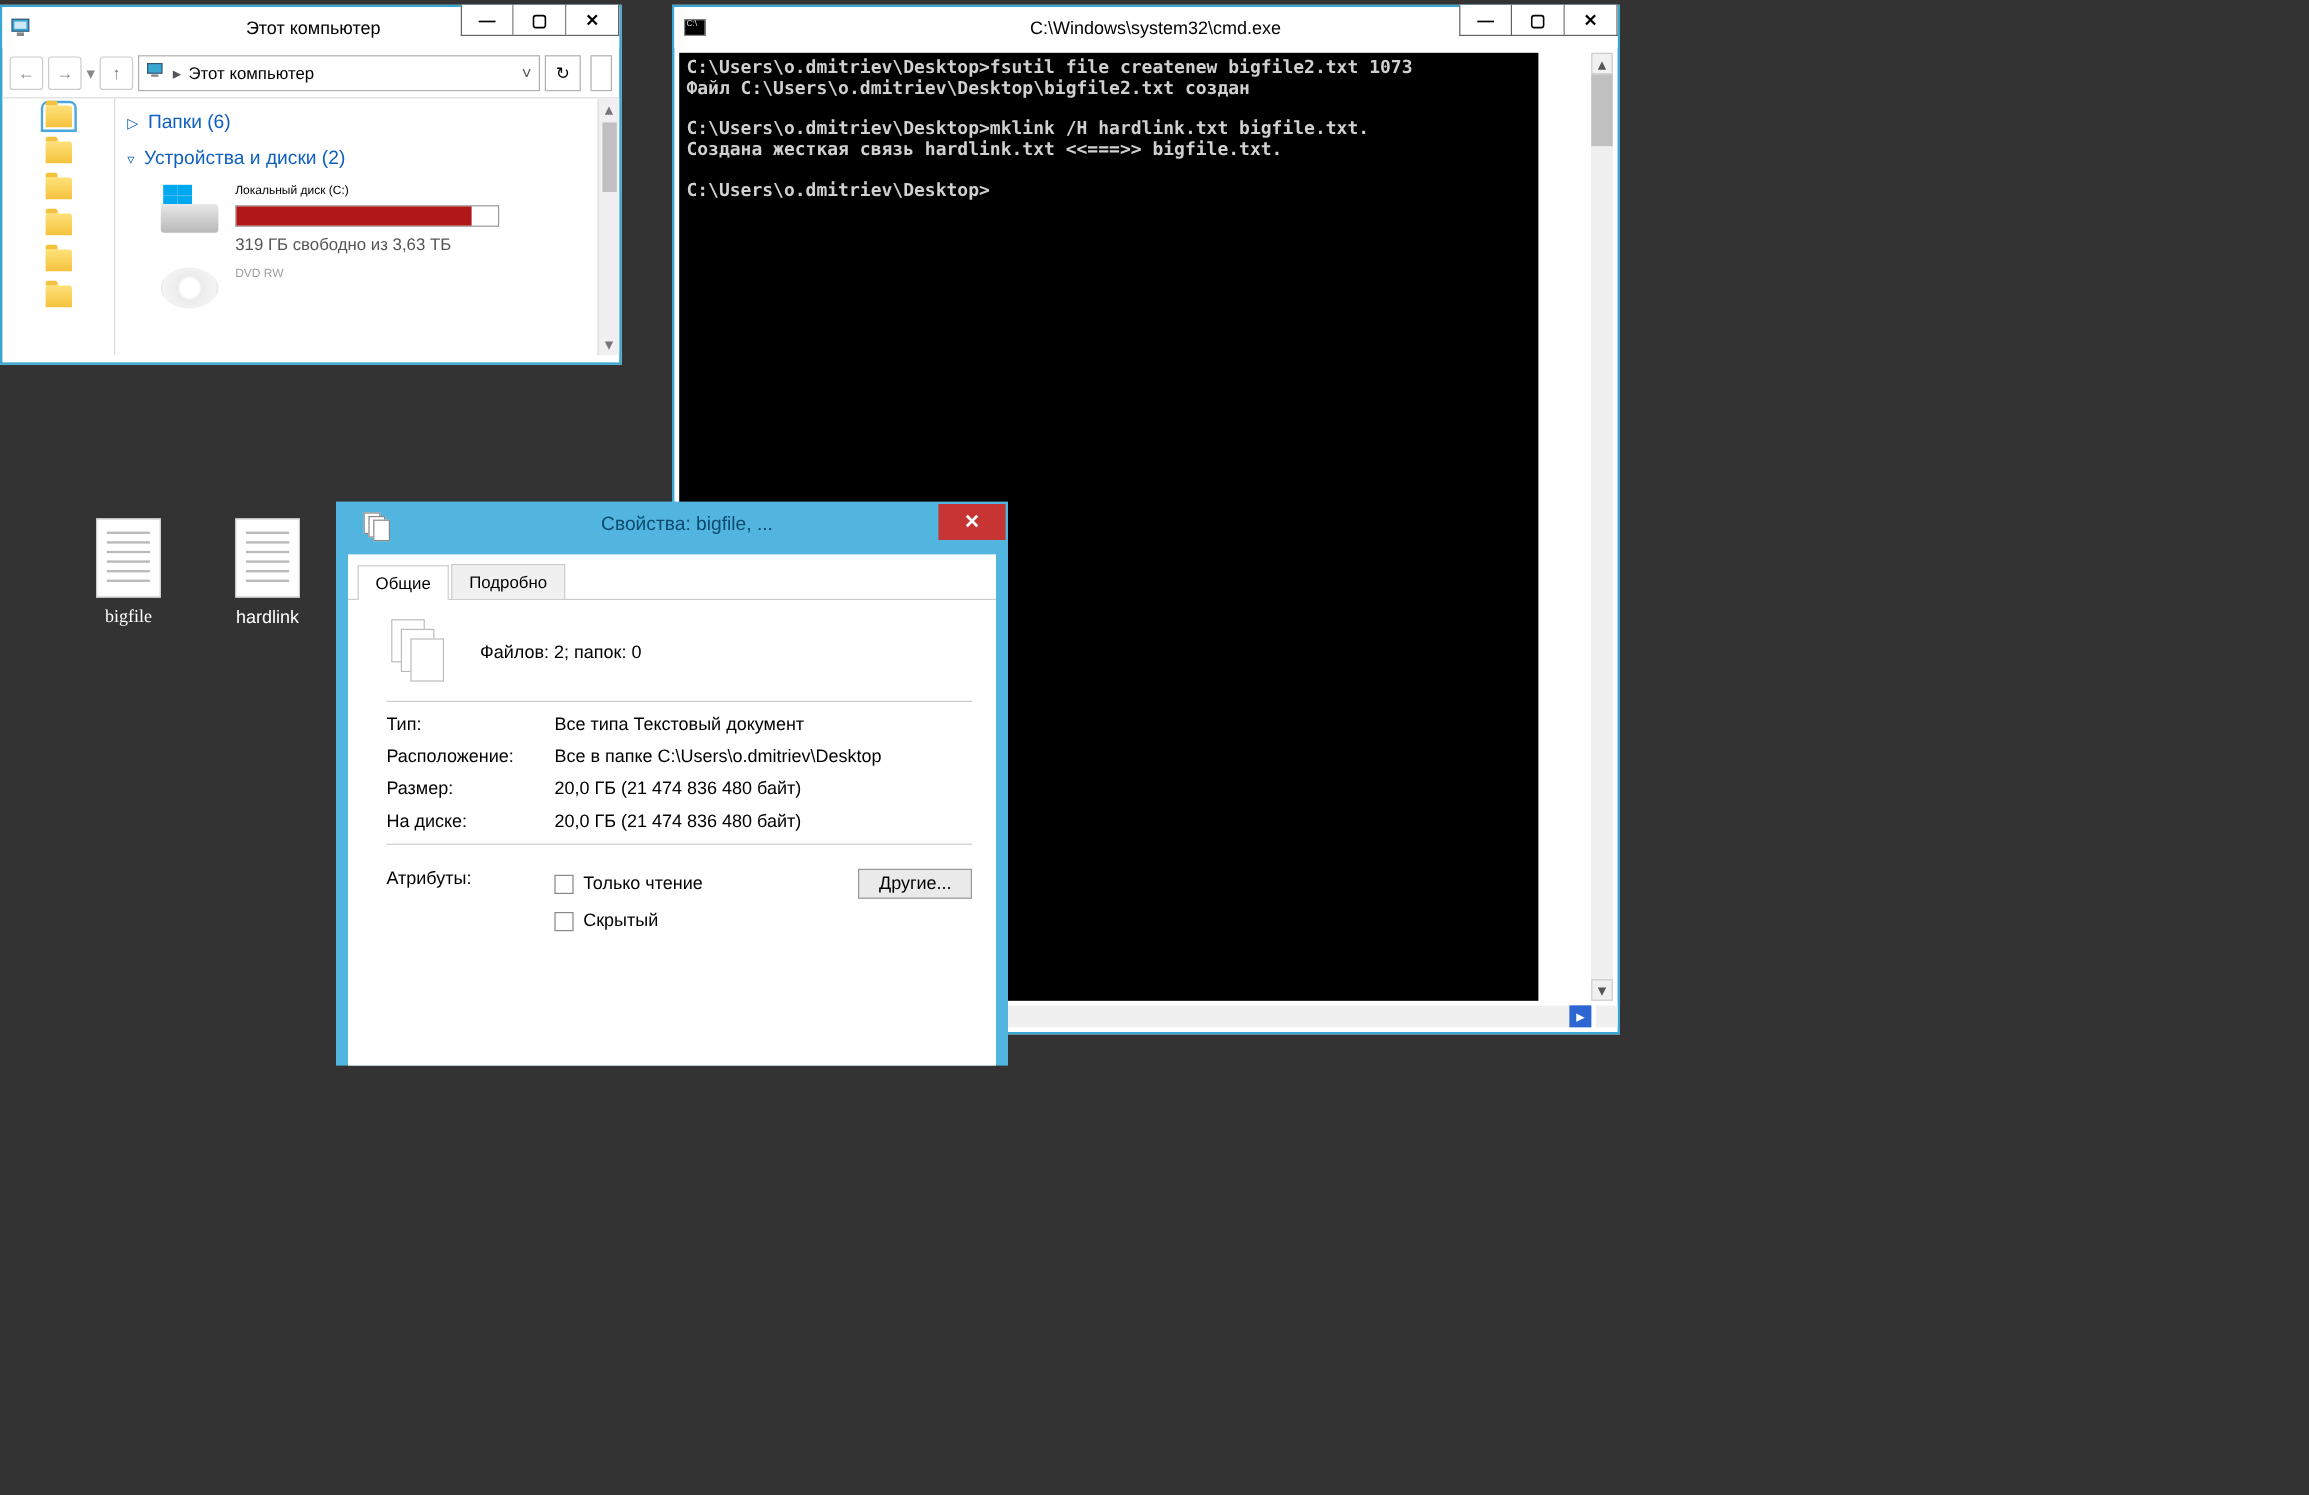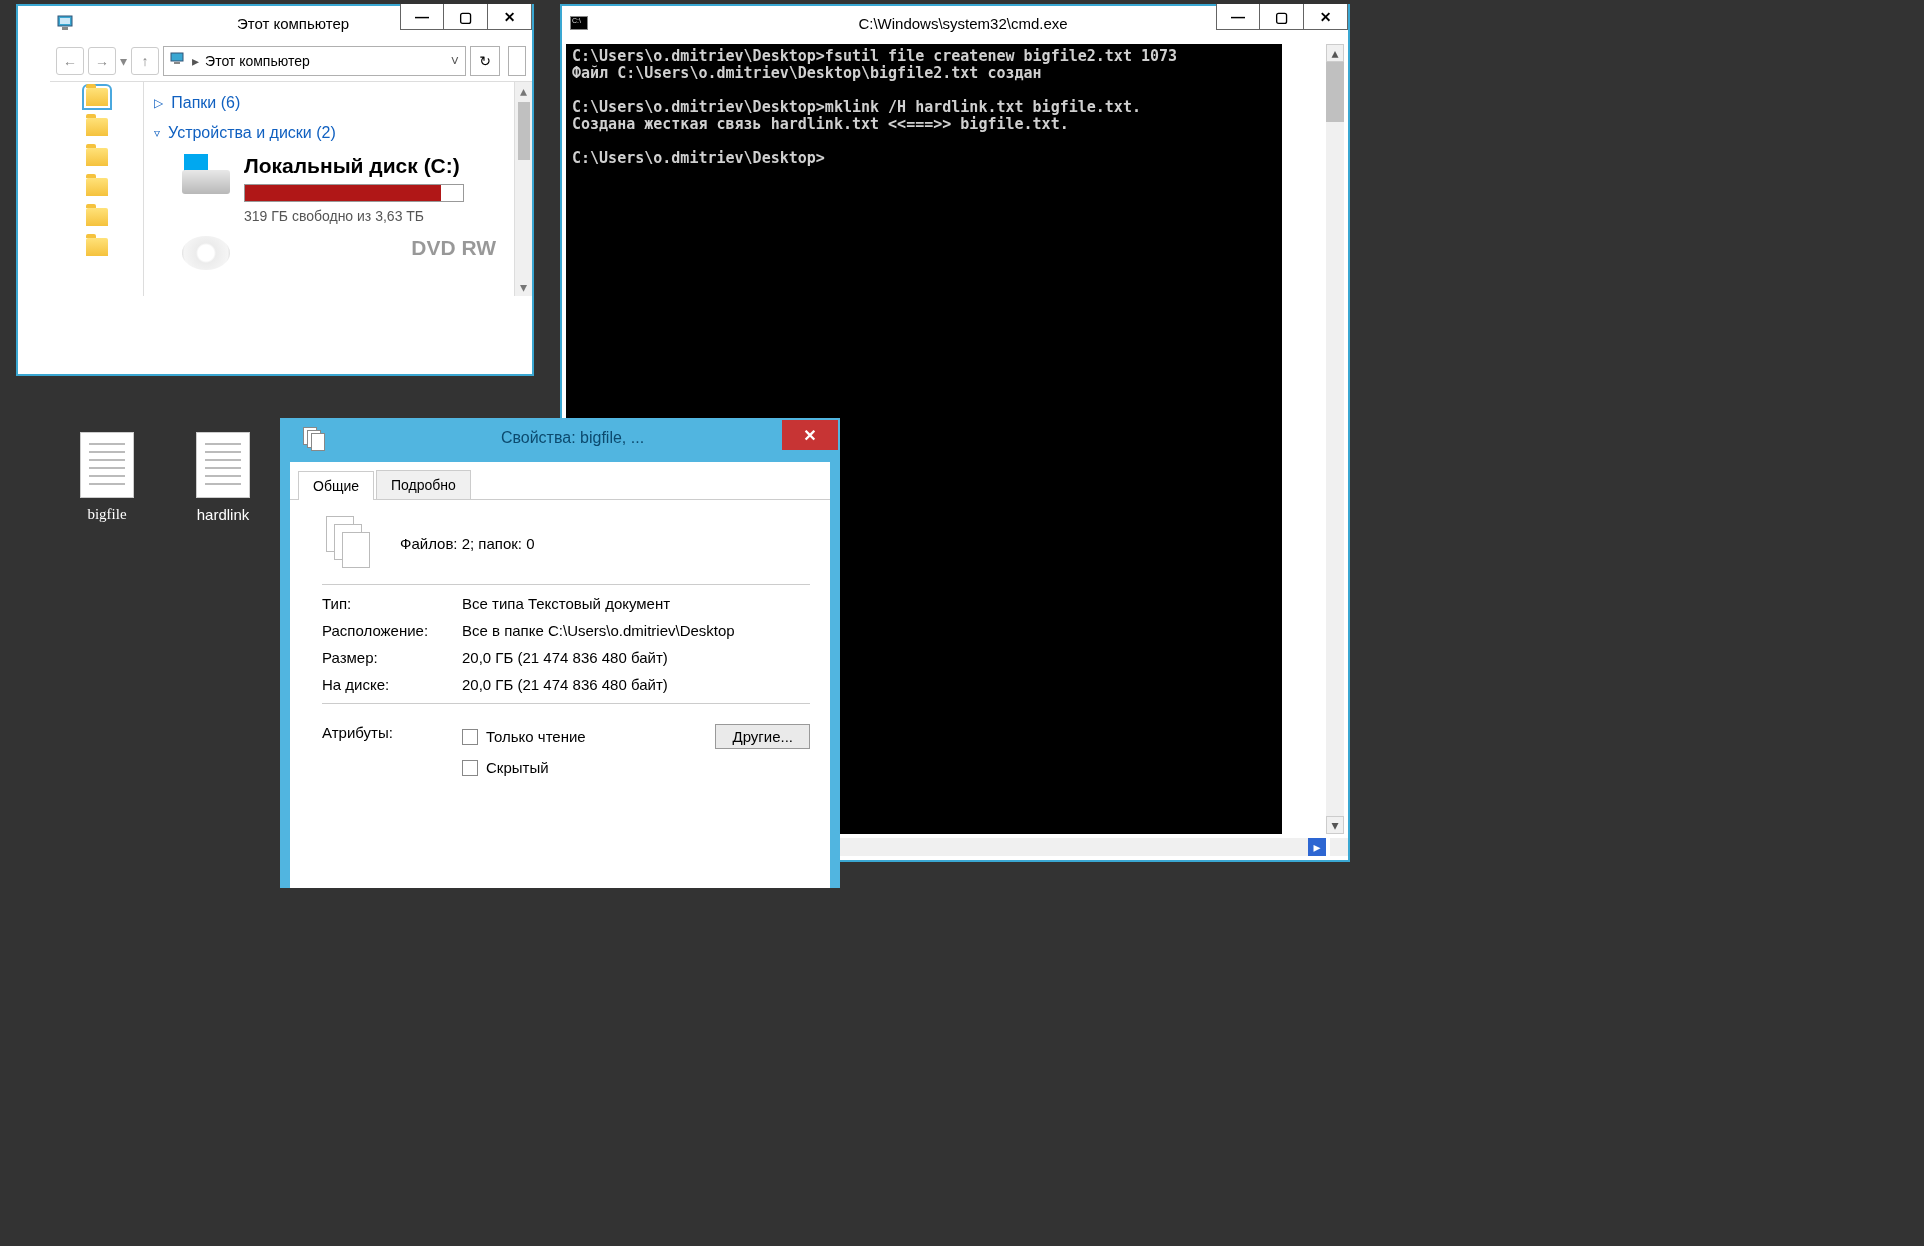--- a/index.html
+++ b/index.html
@@ -12,21 +12,21 @@
     overflow: hidden;
     position: relative;
     color: #000;
   }
   
   .win {
     position: absolute;
     background: #fff;
     border: 2px solid #3aa7d2;
   }
-  .explorer { left: 16px; top: 4px; width: 518px; height: 372px; padding-left: 32px; }
+  .explorer { left: 0; top: 4px; width: 518px; height: 300px; }
   .titlebar {
     height: 34px;
     background: #fff;
     display: flex;
     align-items: center;
     padding-left: 6px;
     position: relative;
   }
   .titlebar .ico {
     width: 20px; height: 20px; margin-right: 8px;
@@ -63,21 +63,21 @@
   .driveicon {
     width: 48px; height: 40px; position: relative;
   }
   .driveicon .platter { width: 48px; height: 24px; background: linear-gradient(#e8e8e8,#b8b8b8); border-radius: 3px; position: absolute; bottom: 0;}
   .driveicon .flag { position: absolute; top: 0; left: 2px; width: 24px; height: 18px; display: grid; grid-template-columns: 1fr 1fr; grid-template-rows: 1fr 1fr;}
   .driveicon .flag span:nth-child(1){background:#00a8f0;}
   .driveicon .flag span:nth-child(2){background:#00a8f0;}
   .driveicon .flag span:nth-child(3){background:#00a8f0;}
   .driveicon .flag span:nth-child(4){background:#00a8f0;}
   .drivetext { flex: 1; }
-  .drivetext .name { font-size: 21px; font-weight: bold; }
+  .drivetext .name { font-size: 10px; }
   .capbar { margin: 6px 0; width: 220px; height: 18px; border: 1px solid #999; background: #fff; position: relative;}
   .capbar .fill { position: absolute; left:0; top:0; height:100%; background: #b01717; width:90%; }
   .capfree { color: #555; font-size: 14px; }
   .dvdicon { width: 48px; height: 34px; background: radial-gradient(circle at 50% 50%, #fff 8px, #cfcfcf 10px, #e6e6e6 22px, #b0b0b0 24px); border-radius: 50%; }
   .statusbar { height: 28px; border-top: 1px solid #ccc; display: flex; align-items: center; padding: 0 8px; font-size: 14px; color: #333; }
   .statusbar .viewicons { margin-left: auto; display: flex; gap: 4px;}
   .viewicon { width: 22px; height: 18px; border: 1px solid #999; display: flex; align-items: center; justify-content: center; font-size: 10px;}
   .scrollbar-v { width: 18px; background: #f0f0f0; border-left: 1px solid #ddd; display: flex; flex-direction: column; align-items: center;}
   .scrollbar-v .ar { height:18px; width:100%; display:flex;align-items:center;justify-content:center;color:#777;}
   .scrollbar-v .thumb { width: 12px; flex:1; margin:2px; background:#c0c0c0;}
@@ -244,21 +244,21 @@
           <div class="platter"></div>
         </div>
         <div class="drivetext">
           <div class="name">Локальный диск (C:)</div>
           <div class="capbar">
               <div class="fill"></div>
             </div>
           <div class="capfree">319 ГБ свободно из 3,63 ТБ</div>
         </div>
       </div>
-      <div class="driverow" style="opacity:.4;text-align:right;">
+      <div class="driverow" style="opacity:.4;">
         <div class="dvdicon"></div>
         <div class="drivetext">
           <div class="name">DVD RW</div>
         </div>
       </div>
     </div>
     <div class="scrollbar-v">
       <div class="ar">▴</div>
       <div class="thumb"></div>
       <div class="gap"></div>

